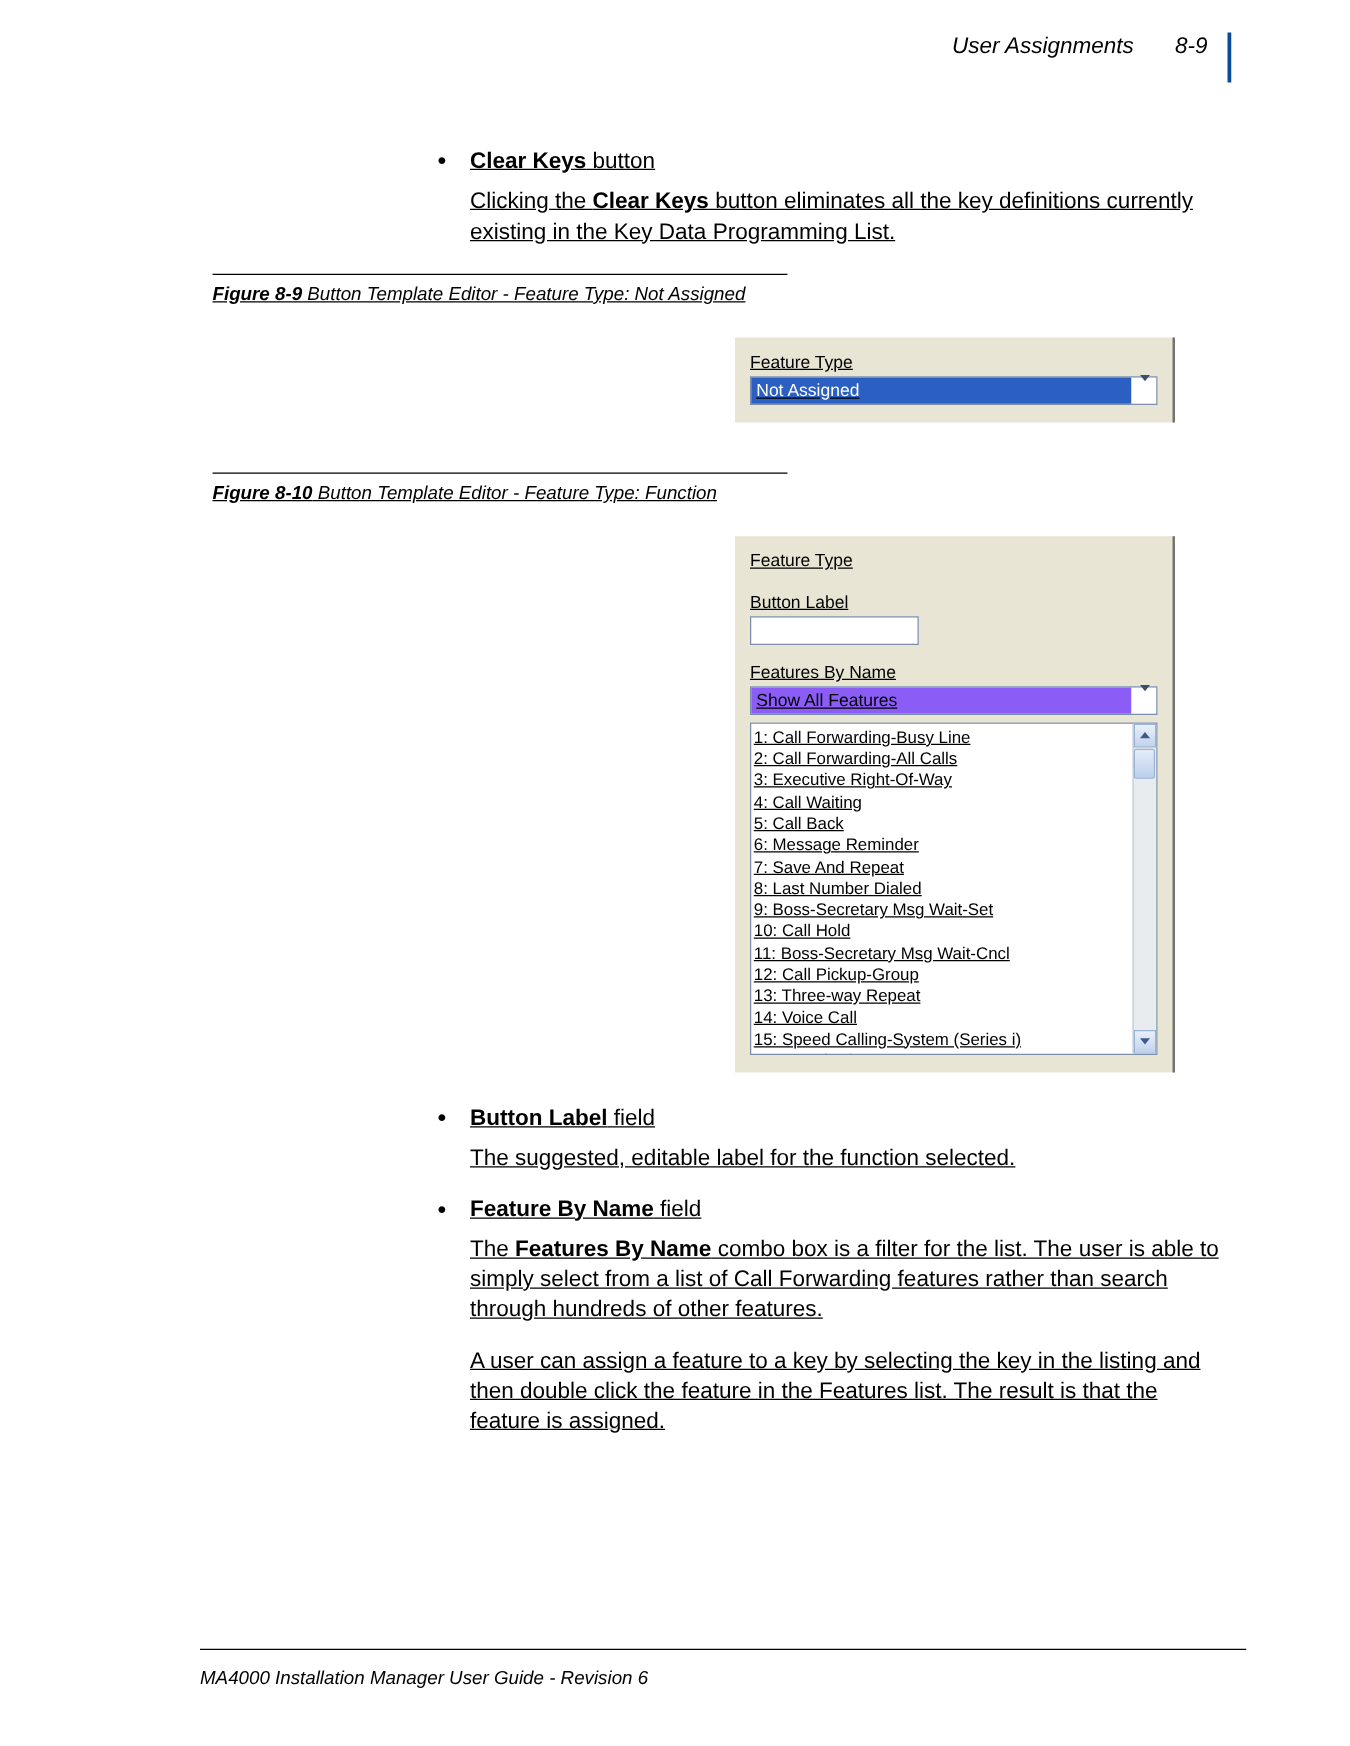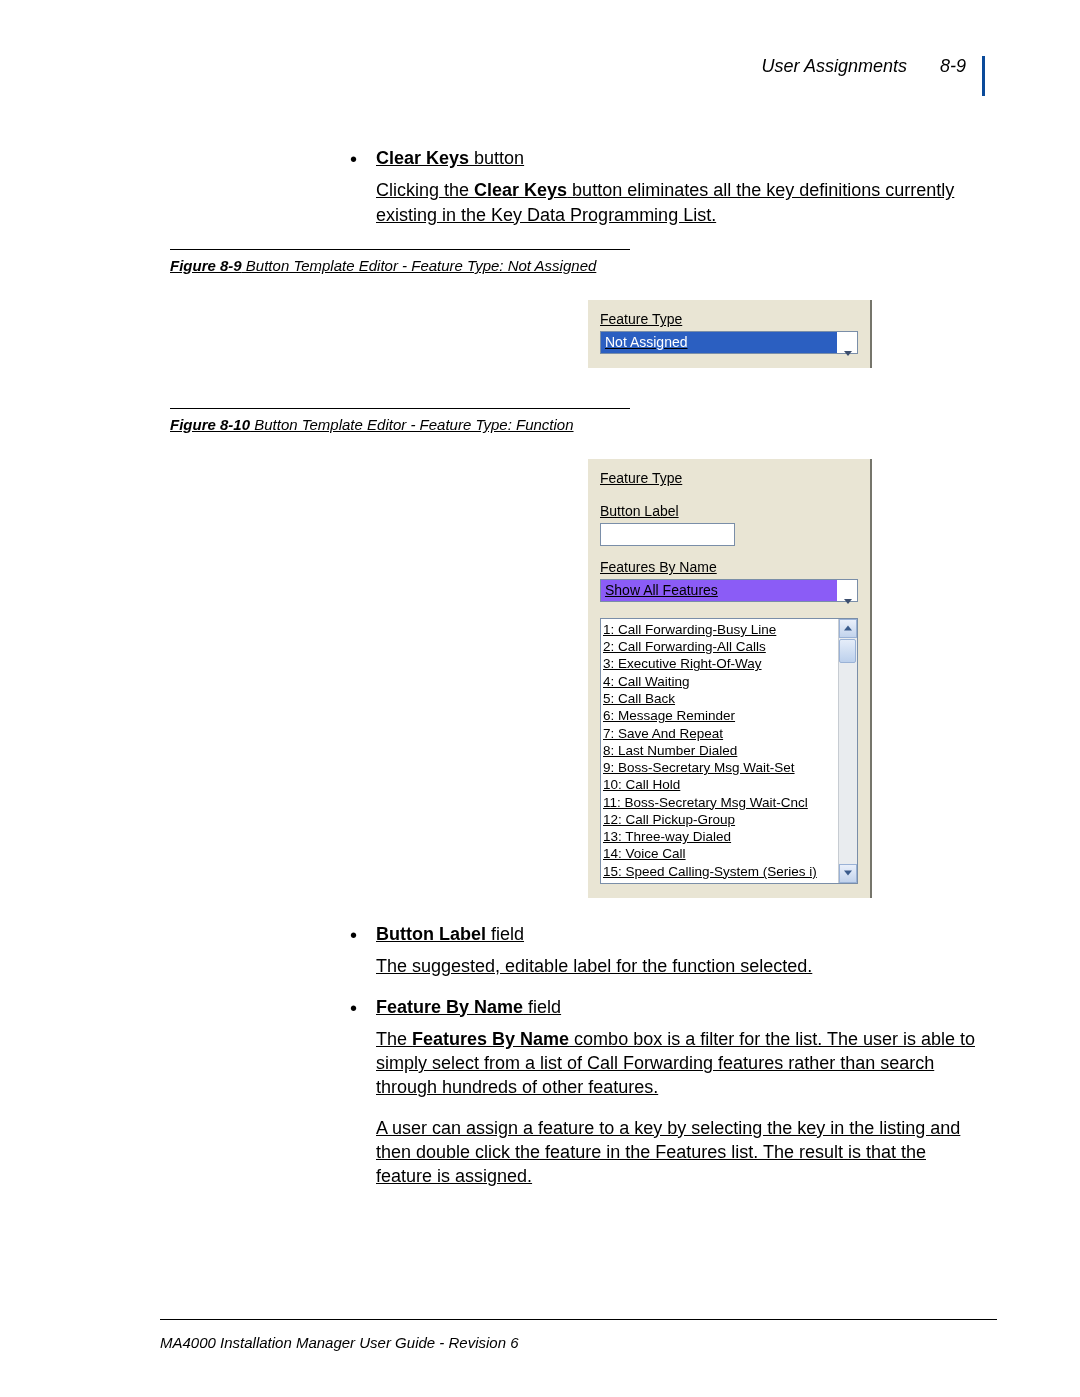--- a/index.html
+++ b/index.html
@@ -6,21 +6,21 @@
   body {
     margin: 0;
     padding: 0;
     font-family: Verdana, Arial, sans-serif;
     background: #fff;
     width: 1080px;
     height: 1397px;
     position: relative;
   }
   .page {
-    padding: 56px 95px 50px 160px;
+    padding: 26px 95px 50px 160px;
     position: relative;
     height: 100%;
   }
   .header-line {
     text-align: right;
     font-style: italic;
     font-size: 18px;
     color: #000;
     padding-bottom: 8px;
     margin-bottom: 50px;
@@ -68,35 +68,35 @@
     color: #000;
   }
   .fig-caption .fignum { font-weight: bold; text-align: right; }
 
   
   .gui-panel {
     background: #e9e5d4;
     border-right: 2px solid #76756b;
     padding: 10px 12px 14px 12px;
     margin: 24px 0 40px 238px;
-    width: 284px;
+    width: 352px;
     font-family: Tahoma, Arial, sans-serif;
   }
   .gui-label {
     font-size: 14px;
     color: #000;
     margin-bottom: 2px;
   }
   .gui-select {
     position: relative;
     height: 23px;
     border: 1px solid #7a8ea8;
     background: #fff;
     display: flex;
-    align-items: flex-end;
+    align-items: flex-start;
   }
   .gui-select .sel-content {
     flex: 1;
     background: #2b5fc1;
     color: #fff;
     font-size: 14px;
     padding: 1px 4px;
     display: flex;
     align-items: center;
   }
@@ -120,21 +120,21 @@
     color: #000;
   }
   .gui-input {
     height: 23px;
     width: 135px;
     background: #fff;
     border: 1px solid #7a8ea8;
   }
   .gui-spacer { height: 12px; }
   .gui-listbox {
-    margin-top: 16px;
+    margin-top: 6px;
     height: 266px;
     border: 1px solid #7a8ea8;
     background: #fff;
     display: flex;
     overflow: hidden;
     font-size: 13.5px;
   }
   .gui-listbox .lb-items {
     flex: 1;
     padding: 2px 2px;
@@ -252,21 +252,21 @@
             <div class="lb-item">3: Executive Right-Of-Way</div>
             <div class="lb-item">4: Call Waiting</div>
             <div class="lb-item">5: Call Back</div>
             <div class="lb-item">6: Message Reminder</div>
             <div class="lb-item">7: Save And Repeat</div>
             <div class="lb-item">8: Last Number Dialed</div>
             <div class="lb-item">9: Boss-Secretary Msg Wait-Set</div>
             <div class="lb-item">10: Call Hold</div>
             <div class="lb-item">11: Boss-Secretary Msg Wait-Cncl</div>
             <div class="lb-item">12: Call Pickup-Group</div>
-            <div class="lb-item">13: Three-way Dialed</div>
+            <div class="lb-item">13: Three-way Repeat</div>
             <div class="lb-item">14: Voice Call</div>
             <div class="lb-item">15: Speed Calling-System (Series i)</div>
             <div class="lb-item">16: Function/Feature</div>
           </div>
         <div class="lb-scroll">
           <div class="sbtn up"></div>
           <div class="sthumb"></div>
           <div class="sbtn down"></div>
         </div>
       </div>

